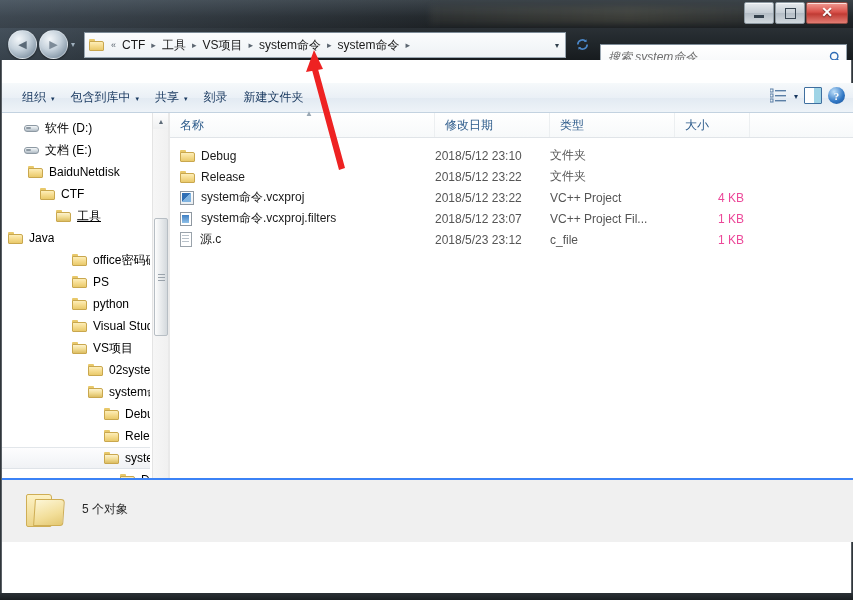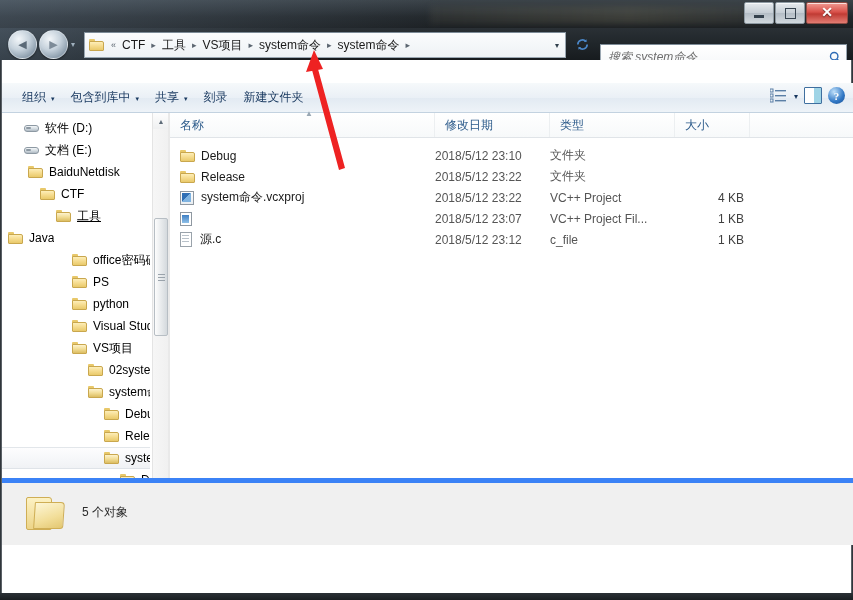--- a/index.html
+++ b/index.html
@@ -224,21 +224,21 @@
     padding-left:10px;box-sizing:border-box;border-right:1px solid #eceff1;position:relative;
   }
   .sortmark{
     position:absolute;left:135px;top:-4px;color:#9aa8b4;font-size:8px;
   }
   .rows{position:absolute;left:0;top:24px;width:683px;}
   .frow{height:21px;display:flex;align-items:center;font-size:12px;color:#1a1a1a;}
   .c-name{width:265px;display:flex;align-items:center;padding-left:10px;box-sizing:border-box;}
   .c-date{width:115px;color:#555;}
   .c-type{width:125px;color:#555;}
-  .c-size{width:75px;color:#404040;text-align:right;padding-right:6px;box-sizing:border-box;}
+  .c-size{width:75px;color:#ec4899;text-align:right;padding-right:6px;box-sizing:border-box;}
 
   
   .ficon-file{width:13px;height:15px;margin-right:7px;flex:none;position:relative;}
   .ficon-file .pg{
     position:absolute;left:0;top:0;width:12px;height:15px;background:#fff;
     border:1px solid #9aa3ab;box-sizing:border-box;
   }
   .ficon-file .lines{
     position:absolute;left:2px;top:3px;width:7px;height:8px;
     background:repeating-linear-gradient(180deg,#b9c2ca 0 1px,transparent 1px 3px);
@@ -259,21 +259,21 @@
     background:#fff;border:1px solid #8f98a1;box-sizing:border-box;
   }
   .ficon-filt .mark{
     position:absolute;left:2px;top:3px;width:7px;height:8px;
     background:linear-gradient(180deg,#3f7fc4,#8fc0e8);
   }
 
   
   .statusbar{
     position:absolute;left:0;top:418px;width:851px;height:62px;
-    background:#f0f0f0;border-top:5px solid #3b82f6;
+    background:#f0f0f0;border-top:2px solid #3b82f6;
   }
   .statusfolder{
     position:absolute;left:24px;top:10px;width:44px;height:40px;
   }
   .sf-back{
     position:absolute;left:0;top:4px;width:26px;height:33px;
     background:linear-gradient(180deg,#fdf2c4,#ecd488);
     border:1px solid #cfae55;border-radius:2px 3px 2px 2px;box-sizing:border-box;
   }
   .sf-front{
@@ -631,35 +631,36 @@
             <div class="c-type">VC++ Project</div>
             <div class="c-size">4 KB</div>
           </div>
 
           <div class="frow">
             <div class="c-name">
               <span class="ficon-filt">
                   <i class="bg"></i>
                   <i class="mark"></i>
                 </span>
+              <span>system命令.vcxproj.filters</span>
             </div>
             <div class="c-date">2018/5/12 23:07</div>
             <div class="c-type">VC++ Project Fil...</div>
             <div class="c-size">1 KB</div>
           </div>
 
           <div class="frow">
             <div class="c-name">
               <span class="ficon-file">
                   <i class="pg"></i>
                   <i class="lines"></i>
                 </span>
               <span>源.c</span>
             </div>
-            <div class="c-date">2018/5/12 23:12</div>
+            <div class="c-date">2018/5/23 23:12</div>
             <div class="c-type">c_file</div>
             <div class="c-size">1 KB</div>
           </div>
 
         </div>
       </div>
     </div>
 
     <div class="statusbar">
       <div class="statusfolder">

